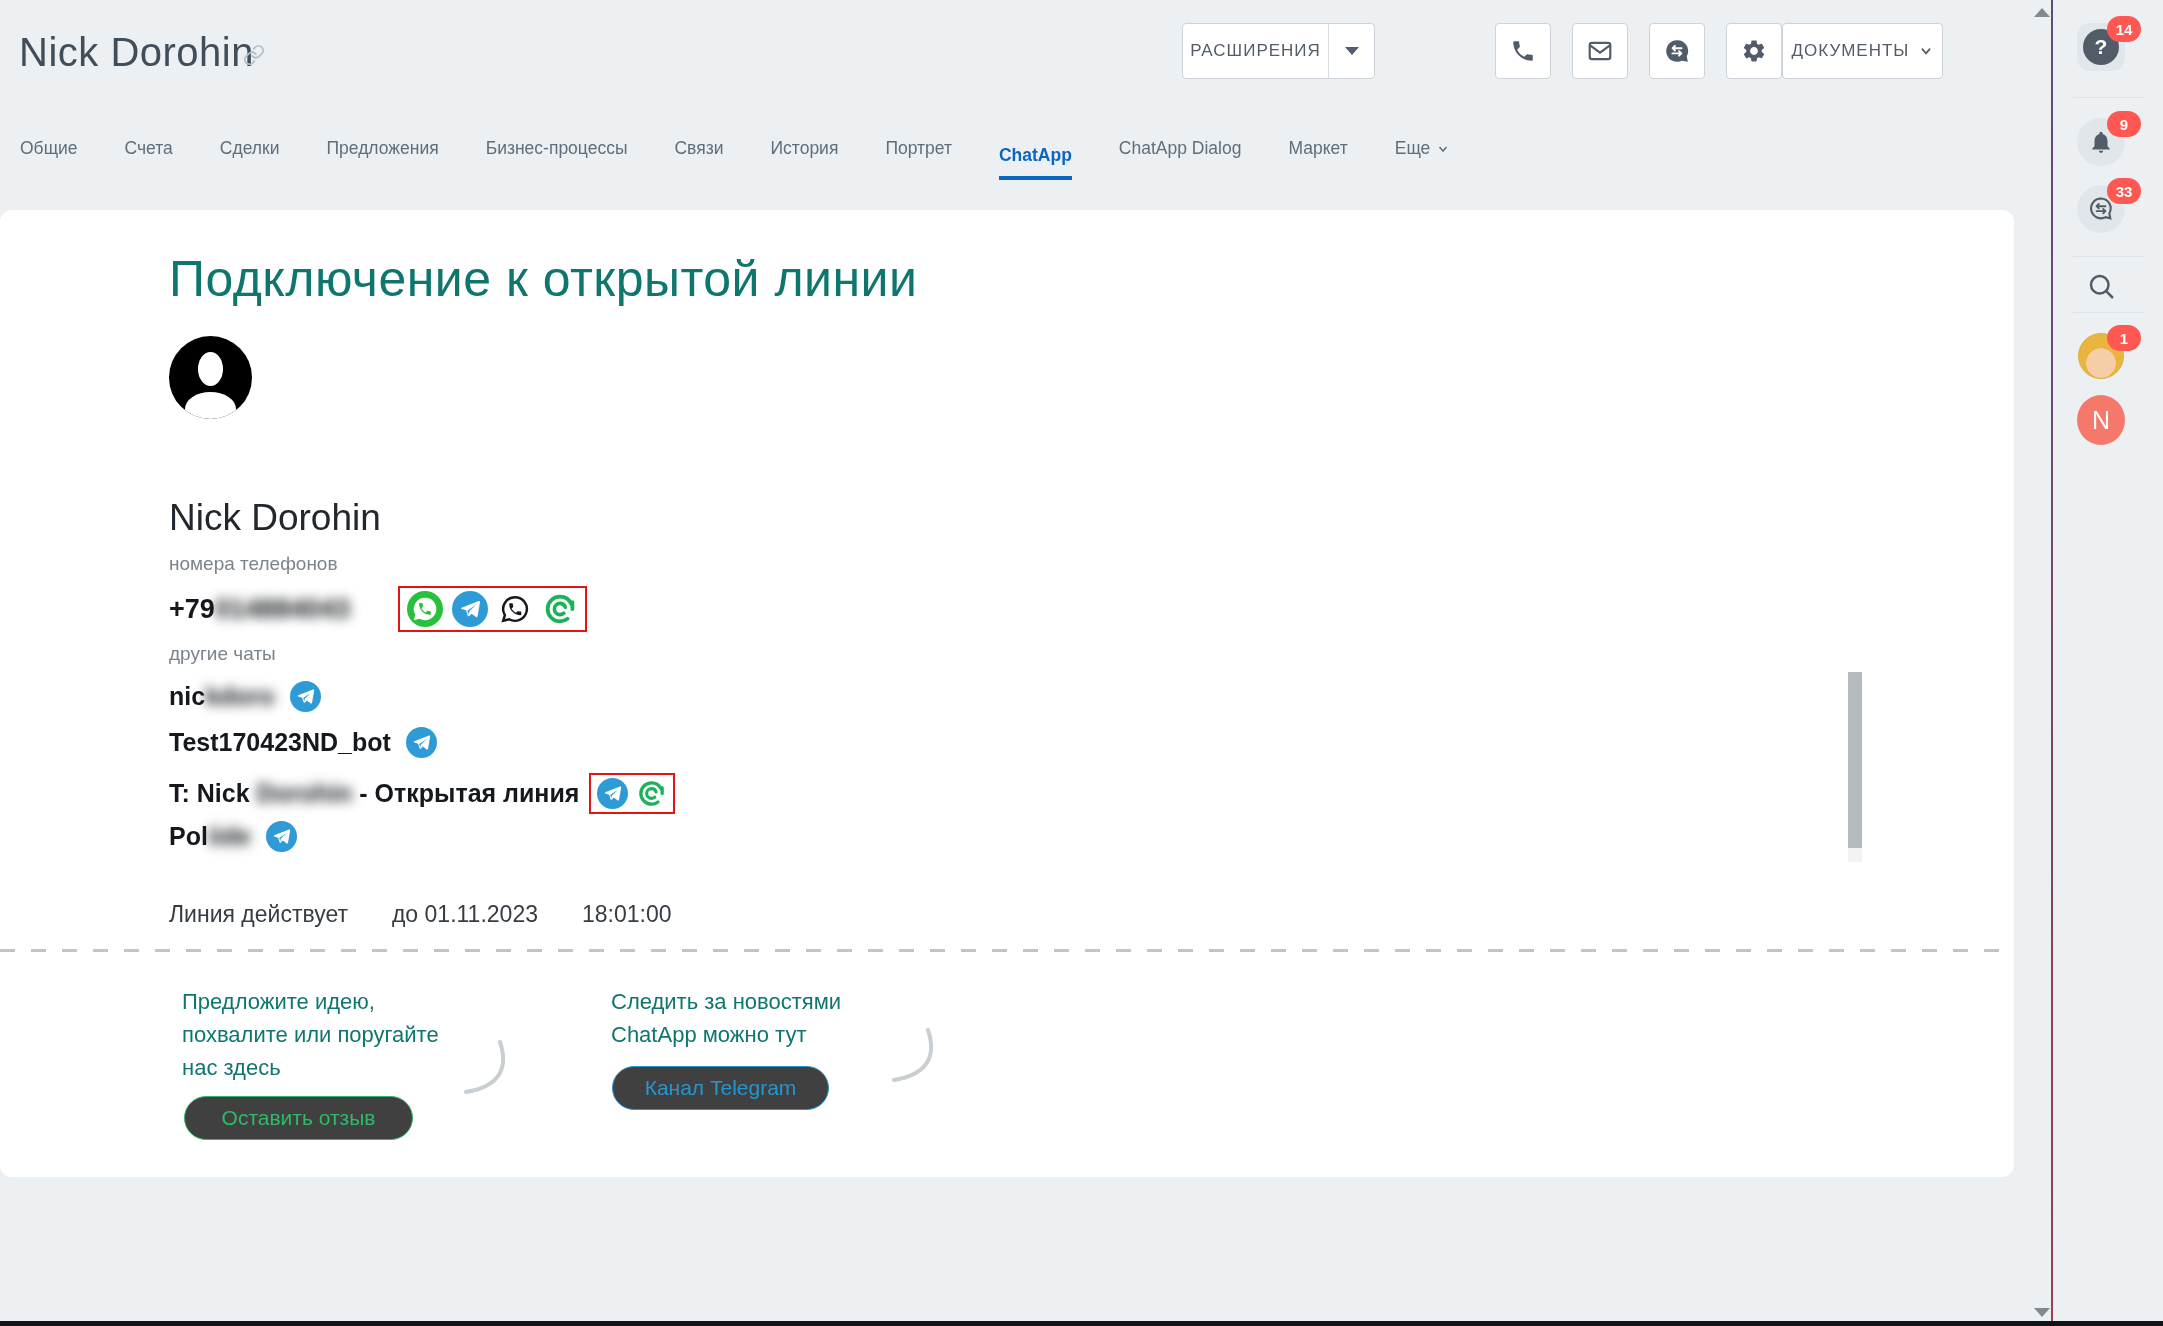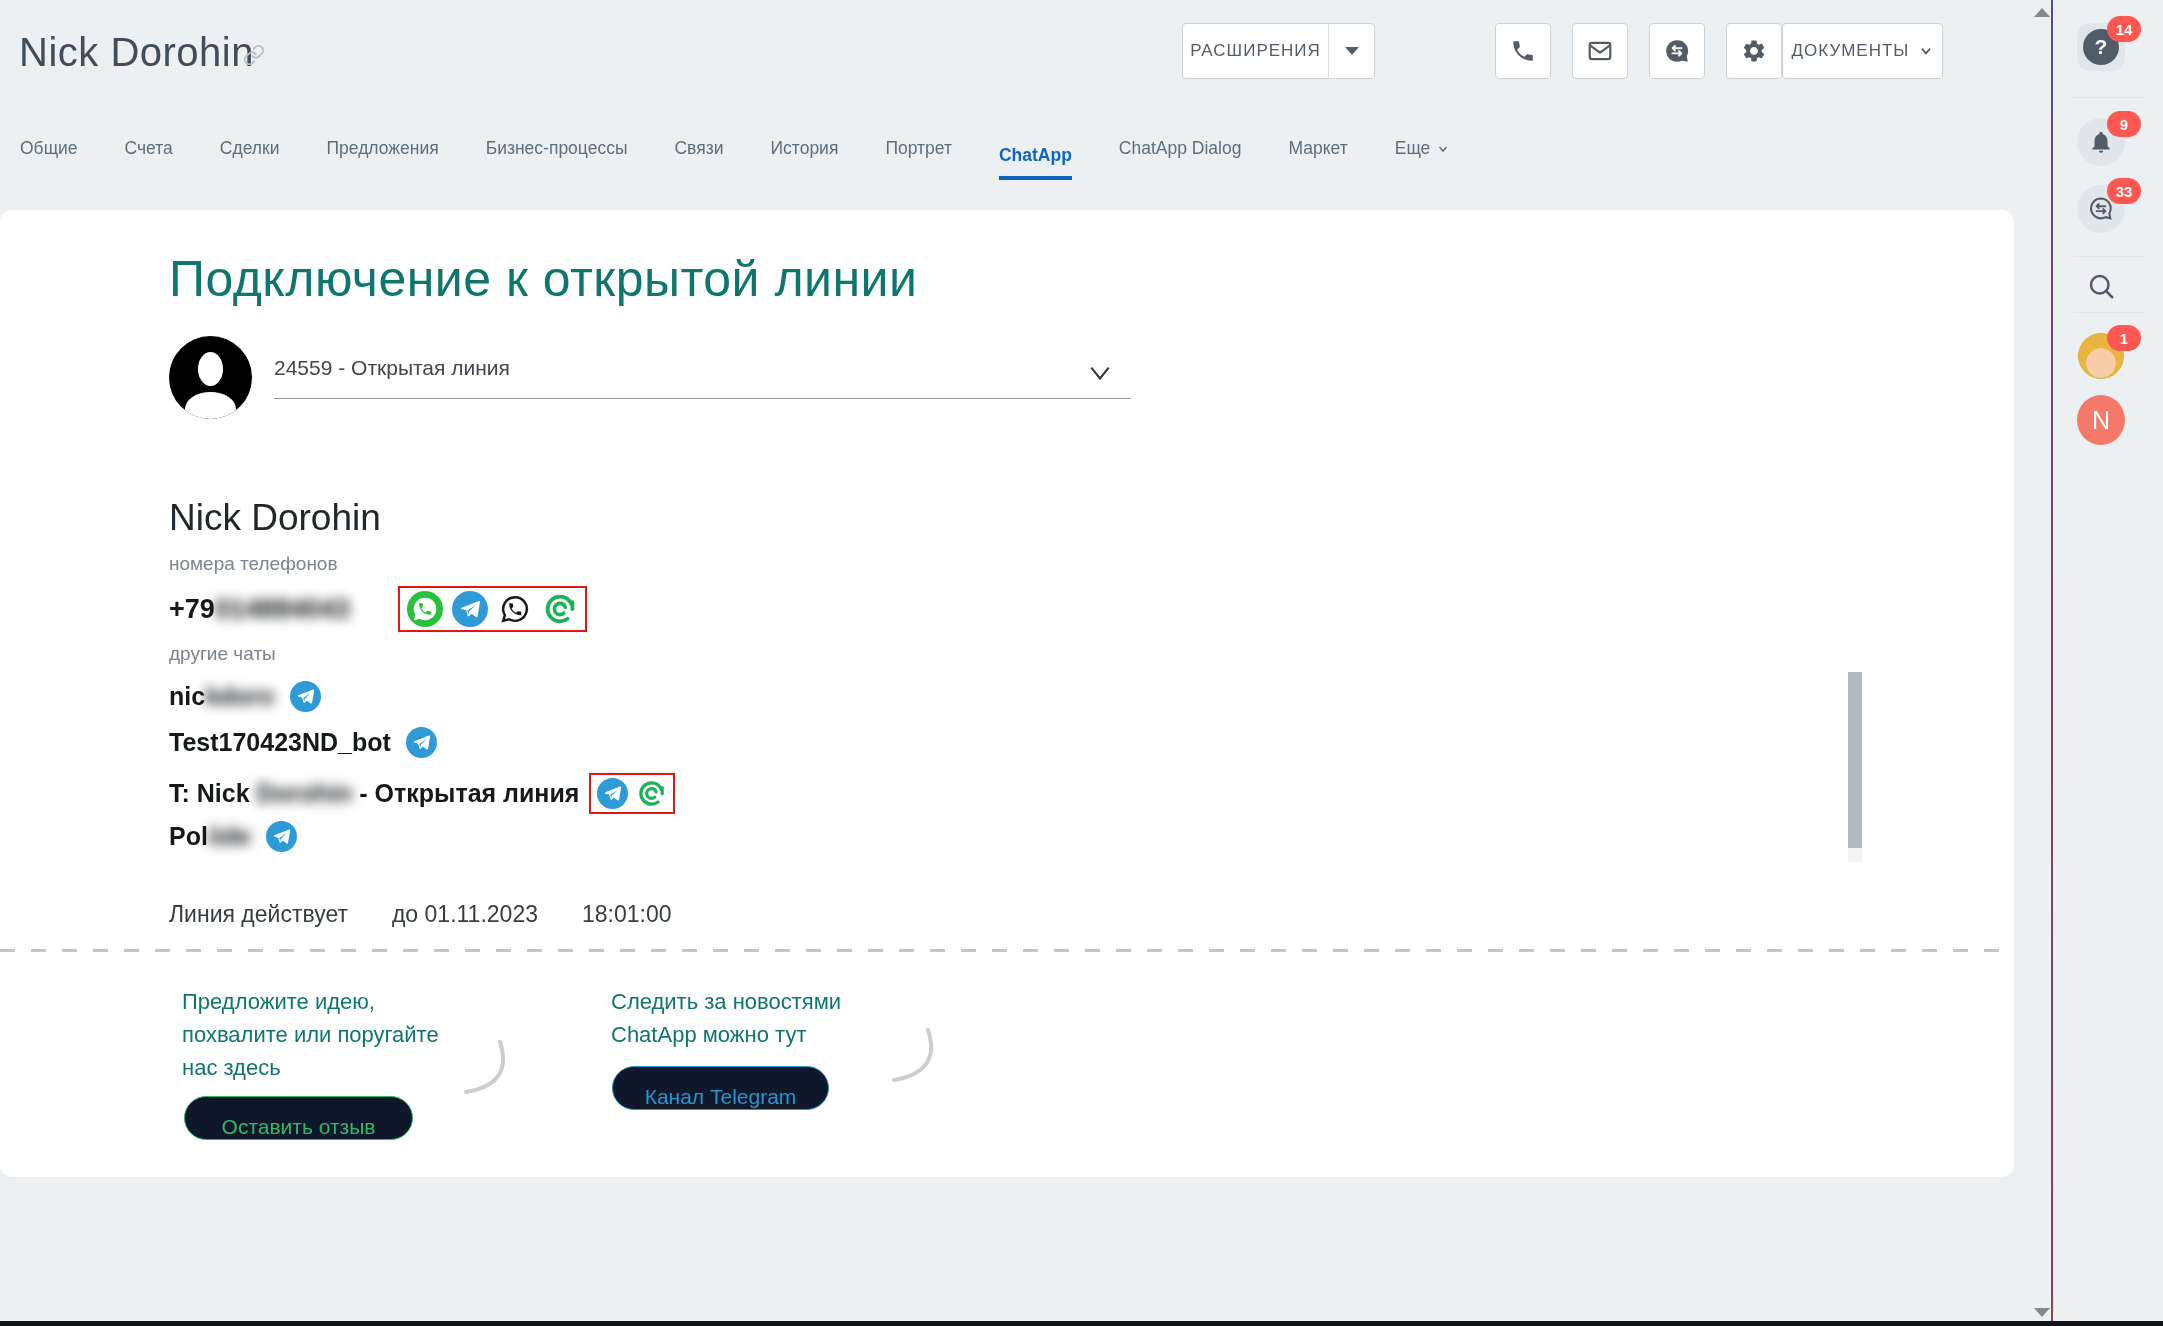--- a/index.html
+++ b/index.html
@@ -44,21 +44,21 @@
   .chat-row .redbox{margin-left:10px;padding:3px 6px;gap:8px;}
   .line-status{position:absolute;left:169px;top:901px;font-size:23px;color:#363c44;}
   .line-status span{margin-right:44px;}
   .dashes{position:absolute;left:0;top:949px;width:2014px;height:3px;
           background:repeating-linear-gradient(90deg,#c0c5cb 0 15px,transparent 15px 31px);}
   
   .inner-scroll{position:absolute;left:1848px;top:672px;width:14px;height:190px;background:#f2f3f4;}
   .inner-thumb{position:absolute;left:0;top:0;width:14px;height:176px;background:#b5babe;cursor:pointer;}
   
   .promo-text{position:absolute;font-size:22px;color:#0f766e;line-height:33px;}
-  .pill{position:absolute;height:44px;border-radius:22px;background:#0f172a;display:flex;align-items:flex-end;justify-content:center;
+  .pill{position:absolute;height:44px;border-radius:22px;background:#404040;display:flex;align-items:center;justify-content:center;
         font-size:21px;box-sizing:border-box;cursor:pointer;}
   .pill.green{border:1px solid #2fb968;color:#2fb968;}
   .pill.blue{border:1px solid #2596cf;color:#2596cf;}
   .arc{position:absolute;width:46px;height:70px;color:#c9ced3;}
   
   .v-sep{position:absolute;left:2051px;top:0;width:2px;height:1326px;
          background:linear-gradient(#5d4b80,#97424f);}
   .sidebar{position:absolute;left:2053px;top:0;width:110px;height:1326px;background:#edf0f3;}
   .sb-item{position:absolute;left:24px;width:48px;height:48px;display:flex;align-items:center;justify-content:center;cursor:pointer;}
   .sb-bg{background:#e1e6ea;border-radius:50%;}
@@ -173,26 +173,20 @@
   </div>
 
   <div class="card"></div>
 
   <div class="h1">Подключение к открытой линии</div>
 
   <div class="sel-avatar">
     <div class="head"></div>
       <div class="body"></div>
   </div>
-  <div class="select">
-    <span class="select-value">24559 - Открытая линия</span>
-    <svg class="select-chev" style="position:absolute;right:18px;top:4px;" viewBox="0 0 24 24" fill="none" stroke="#333a41" stroke-width="2">
-      <polyline points="4,7 12,17 20,7"></polyline>
-    </svg>
-  </div>
 
   <div class="contact-name">Nick Dorohin</div>
   <div class="lbl" style="top:553px;">номера телефонов</div>
 
   <div class="phone-row">
     <span class="phone-txt"><span>+79</span><span class="masked">014884043</span></span>
     <span class="redbox">
       <svg class="msgr" viewBox="0 0 32 32">
         <circle cx="16" cy="16" r="16" fill="#27c13c"></circle>
         <path fill="#fff" d="M16 6a10 10 0 0 0-8.6 15.1L6 26l5.2-1.3A10 10 0 1 0 16 6z"></path>

